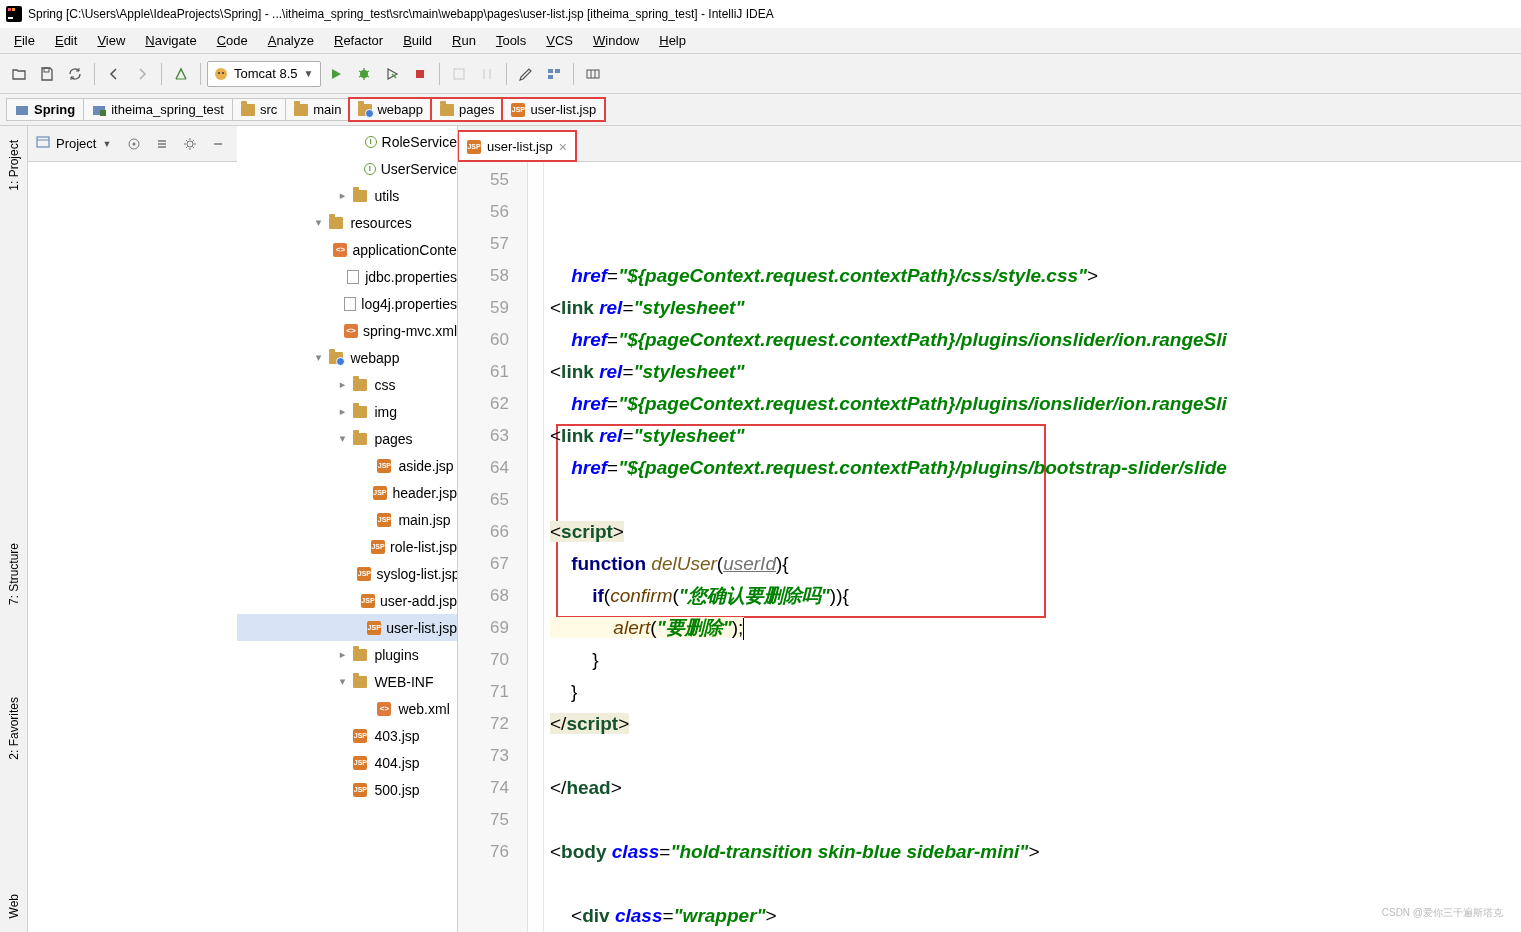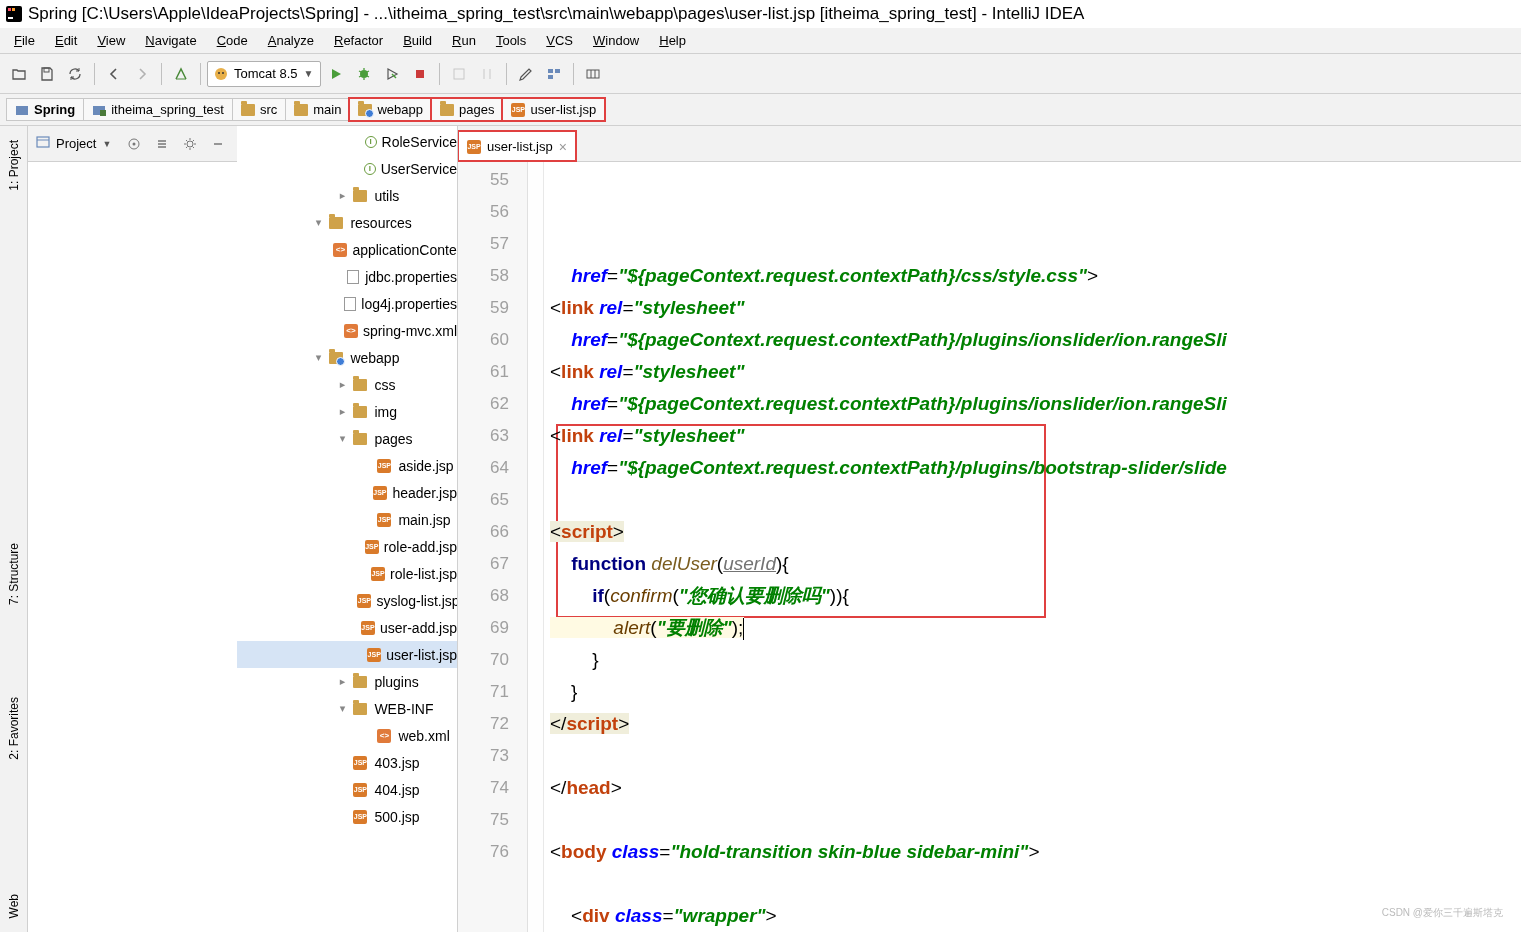--- a/index.html
+++ b/index.html
@@ -1,20 +1,20 @@
 <!DOCTYPE html>
 <html><head>
 <meta charset="utf-8">
 <style>
 * { margin:0; padding:0; box-sizing:border-box; font-family:"Segoe UI",Arial,sans-serif; }
 body { background:#f2f2f2; font-size:13px; overflow:hidden; color:#000; }
 .app { width:1521px; height:932px; display:flex; flex-direction:column; background:#fff; }
 
 
-.titlebar { height:28px; background:#fff; display:flex; align-items:center; padding:0 6px; font-size:17px; }
+.titlebar { height:28px; background:#fff; display:flex; align-items:center; padding:0 6px; font-size:12px; }
 .titlebar .logo { width:16px; height:16px; margin-right:6px; display:flex; align-items:center; justify-content:center; }
 .titlebar .logo svg { width:16px; height:16px; }
 
 
 .menubar { height:26px; background:#f2f2f2; display:flex; align-items:center; padding:0 4px; border-bottom:1px solid #d0d0d0; }
 .menubar .item { padding:3px 10px; cursor:default; }
 .menubar .u { text-decoration:underline; }
 
 
 .toolbar { height:40px; background:#f2f2f2; display:flex; align-items:center; padding:0 6px; border-bottom:1px solid #d0d0d0; gap:2px; }
@@ -63,21 +63,21 @@
 .ftab { height:30px; background:#fff; border:1px solid #c8c8c8; border-bottom:none; display:flex; align-items:center; padding:0 8px; gap:6px; font-size:13px; outline:2px solid #e04040; outline-offset:-1px; }
 .ftab .close { color:#999; font-size:14px; cursor:pointer; }
 .codewrap { flex:1; display:flex; overflow:hidden; position:relative; }
 .gutter { width:70px; background:#f7f7f7; border-right:1px solid #e0e0e0; text-align:right; padding:2px 18px 2px 0; font-family:"Consolas",monospace; font-size:17px; color:#a0a0a0; line-height:32px; }
 .foldcol { width:16px; background:#fefefe; border-right:1px solid #e8e8e8; position:relative; }
 .code { flex:1; padding:2px 6px; font-family:"Consolas","Courier New",monospace; font-size:19px; line-height:32px; white-space:pre; position:relative; }
 .code .ln { height:32px; position:relative; }
 .hlbox { position:absolute; border:2px solid #e04040; pointer-events:none; }
 .attr { color:#0000ff; font-weight:bold; font-style:italic; }
 .str { color:#008000; font-weight:bold; font-style:italic; }
-.tag { color:#c2410c; font-weight:bold; }
+.tag { color:#14532d; font-weight:bold; }
 .fn { color:#7a5c1e; font-style:italic; }
 .id { color:#737373; text-decoration:underline; font-style:italic; }
 .jskw { color:#000080; font-weight:bold; }
 .el { color:#6a3e00; font-style:italic; }
 .cursor { display:inline-block; width:1px; height:22px; background:#000; vertical-align:middle; }
 .bgscr { background:#f0eedb; }
 .bglin { background:#fffae3; }
 
 
 .watermark { position:absolute; right:18px; bottom:12px; font-size:10px; color:#bbb; font-family:Arial,sans-serif; pointer-events:none; }
@@ -428,27 +428,20 @@
             <span class="nicon">
               <span class="jsp-icon">JSP</span>
             </span>
             <span class="label">main.jsp</span>
           </div>
           <div class="node" style="padding-left: 120px;">
             <span class="arrow empty"></span>
             <span class="nicon">
               <span class="jsp-icon">JSP</span>
             </span>
-            <span class="label">role-add.jsp</span>
-          </div>
-          <div class="node" style="padding-left: 120px;">
-            <span class="arrow empty"></span>
-            <span class="nicon">
-              <span class="jsp-icon">JSP</span>
-            </span>
             <span class="label">role-list.jsp</span>
           </div>
           <div class="node" style="padding-left: 120px;">
             <span class="arrow empty"></span>
             <span class="nicon">
               <span class="jsp-icon">JSP</span>
             </span>
             <span class="label">syslog-list.jsp</span>
           </div>
           <div class="node" style="padding-left: 120px;">

